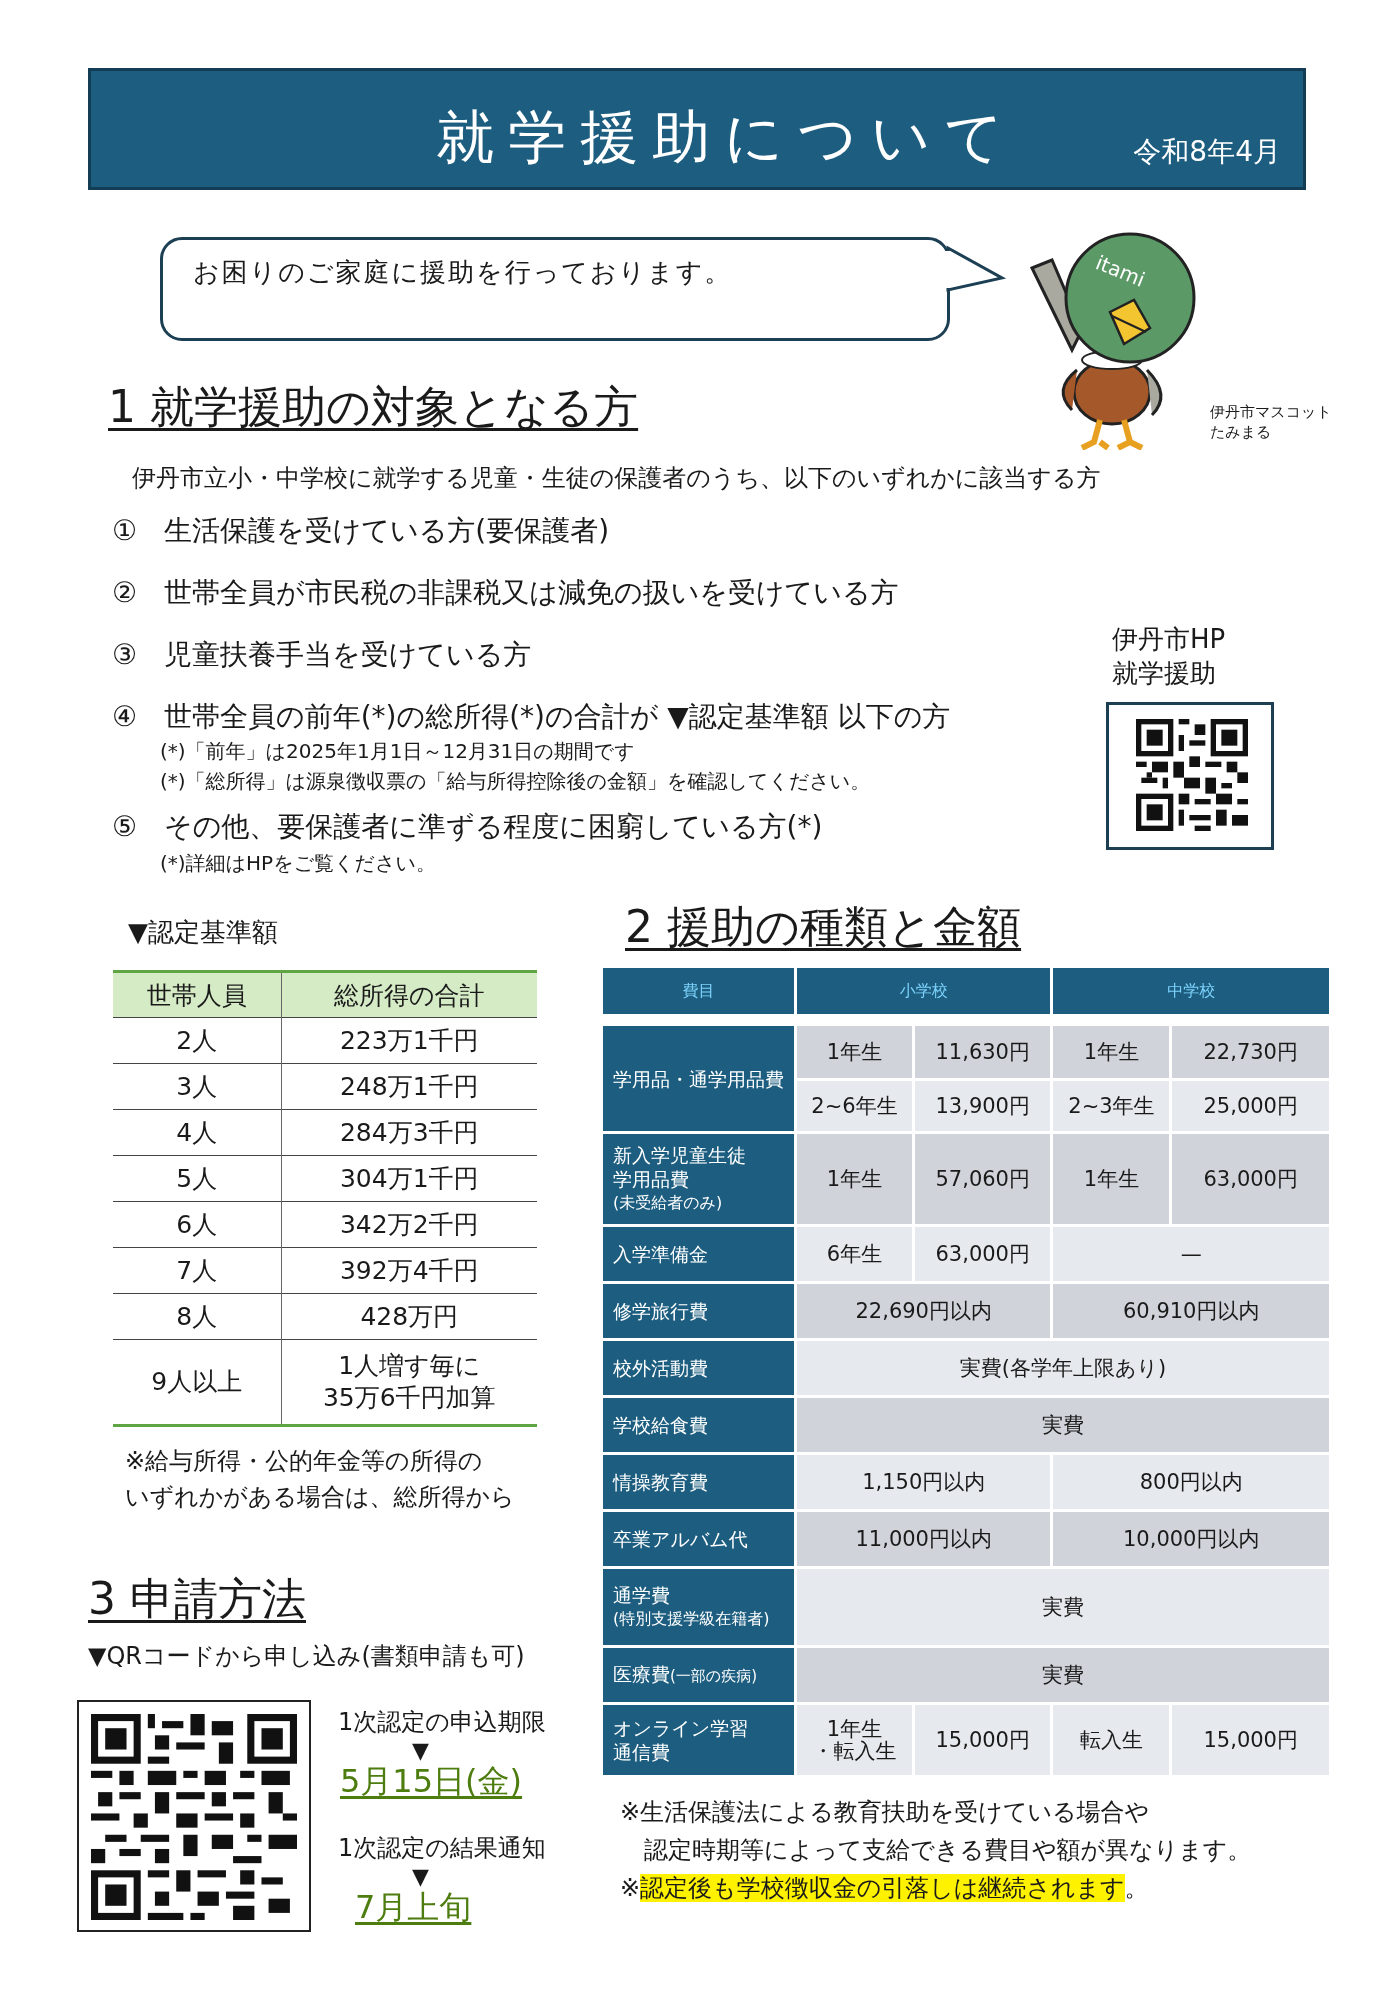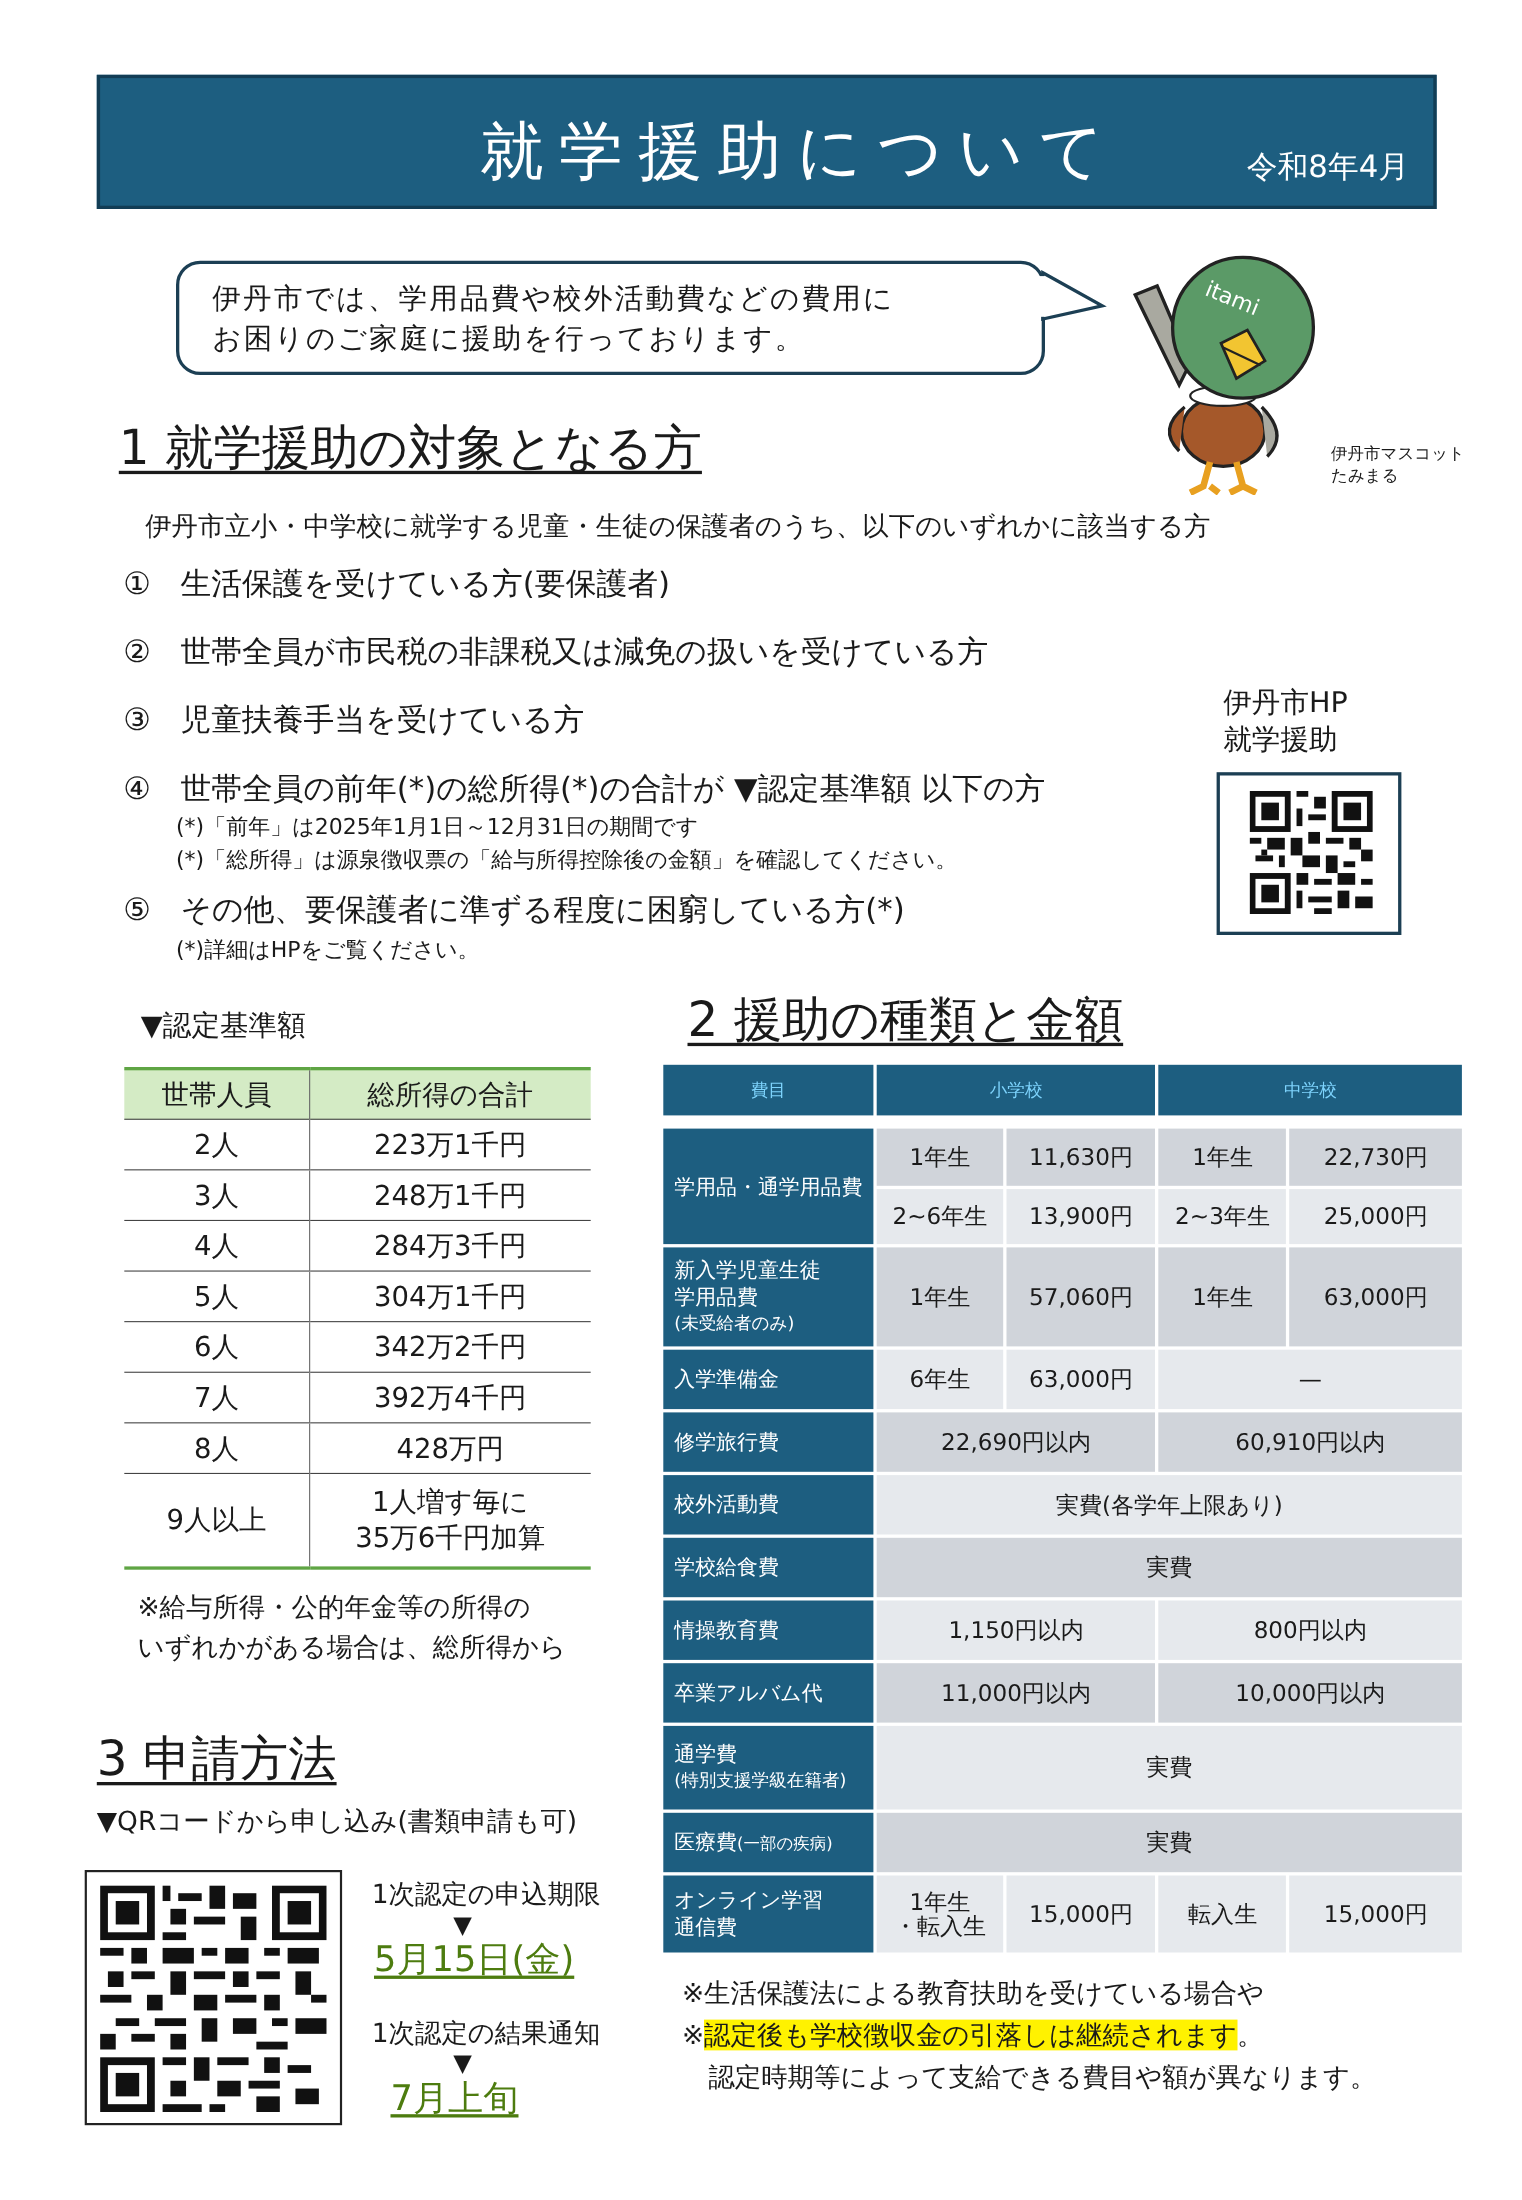--- a/index.html
+++ b/index.html
@@ -64,21 +64,20 @@
 </head>
 <body>
 
 <div class="abs banner">
   <div class="abs banner-title">就学援助について</div>
   <div class="abs banner-date">令和8年4月</div>
 </div>
 
 <div class="abs bubble">
   <div class="abs bubble-text">
-    <div>伊丹市では、学用品費や校外活動費などの費用に</div>
     <div>お困りのご家庭に援助を行っております。</div>
   </div>
 </div>
 <svg class="abs" style="left:940px;top:244px;" width="70" height="60">
   <polygon points="8,4 62,34 8,46" fill="#fff" stroke="#1c3f54" stroke-width="3"></polygon>
   <rect x="0" y="7" width="10" height="37" fill="#fff"></rect>
 </svg>
 
 <svg class="abs mascot" viewBox="0 0 190 230">
 
@@ -396,15 +395,15 @@
       </td>
       <td>15,000円</td>
       <td>転入生</td>
       <td>15,000円</td>
     </tr>
   </tbody>
 </table>
 
 <div class="abs aid-note">
   <div>※生活保護法による教育扶助を受けている場合や</div>
+  <div style="padding-left:24px;">認定時期等によって支給できる費目や額が異なります。</div>
   <div><span>※</span><span class="hl">認定後も学校徴収金の引落しは継続されます</span><span>。</span></div>
-  <div style="padding-left:24px;">認定時期等によって支給できる費目や額が異なります。</div>
 </div>
 
 </body></html>

